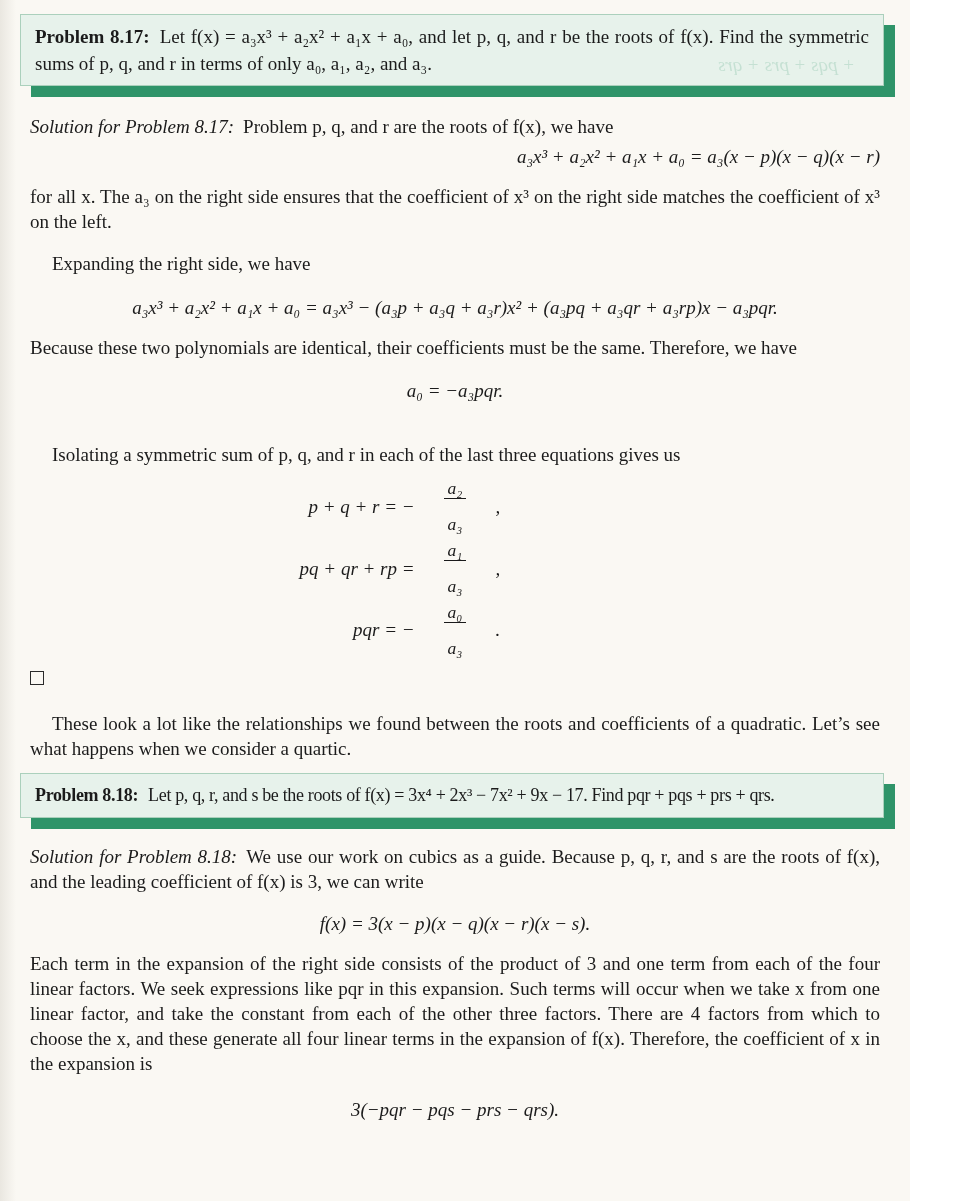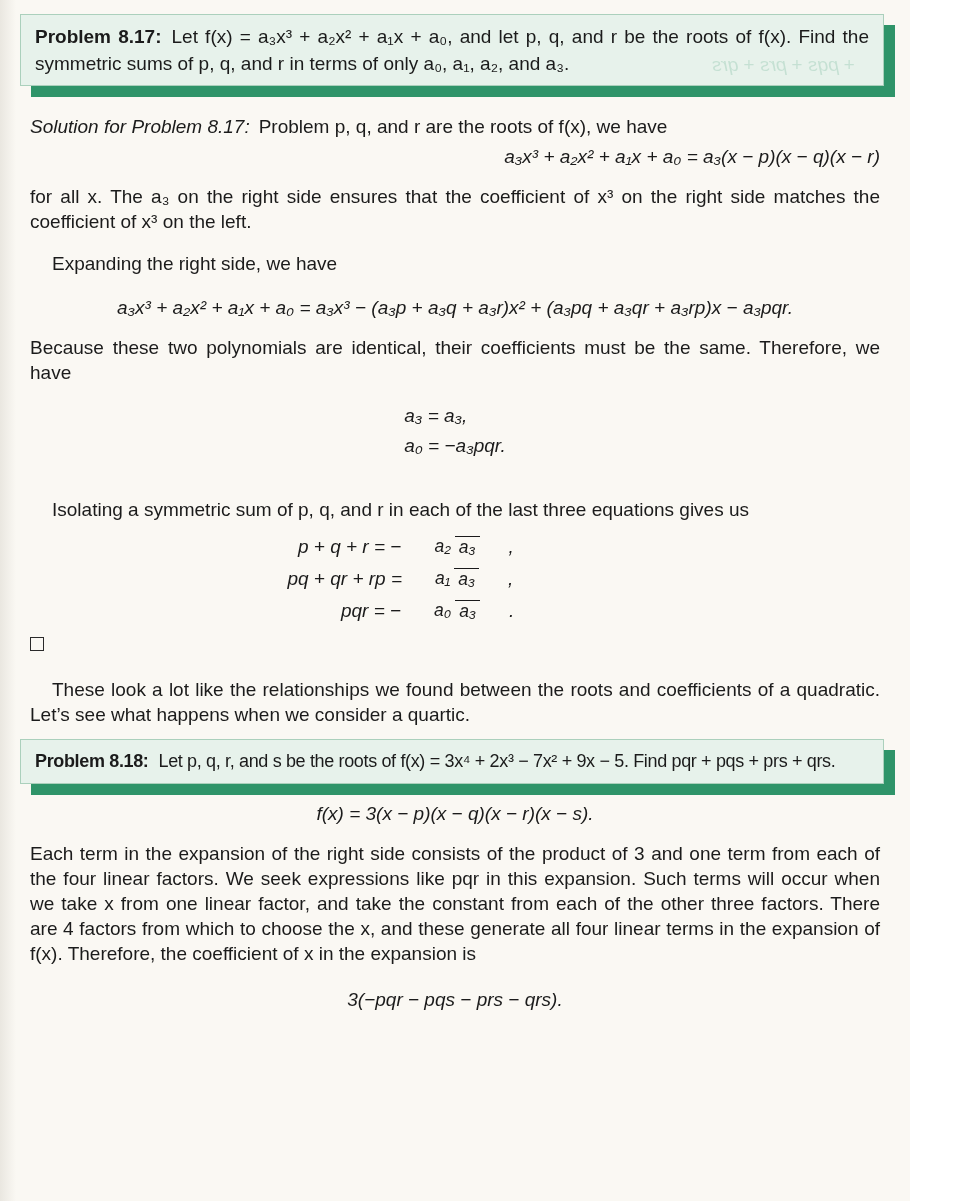--- a/index.html
+++ b/index.html
@@ -3,21 +3,21 @@
 <meta charset="utf-8">
 <style>
   :root{
     --page-bg:#faf8f3; --text:#1b1b1b;
     --box-bg:#e7f2eb; --box-border:#abd0bc; --box-shadow:#2f9469;
   }
   html,body{margin:0;padding:0;}
   .page{
     width:910px;height:1201px;position:relative;overflow:hidden;
     background:var(--page-bg);color:var(--text);
-    font-family:Liberation Sans, sans-serif;
+    font-family:Liberation Serif, serif;
     font-size:19px;line-height:25px;
   }
   .page::before{
     content:"";position:absolute;left:0;top:0;bottom:0;width:16px;
     background:linear-gradient(90deg,rgba(90,80,60,0.10),rgba(90,80,60,0));
     pointer-events:none;
   }
   .pbox{
     position:relative;margin:14px 26px 0 20px;
     background:var(--box-bg);border:1px solid var(--box-border);
@@ -37,23 +37,23 @@
   .eq{margin:19px 30px 0;text-align:center;font-style:italic;}
   .eqlines{margin:16px 30px 0;text-align:center;}
   .eqlines .inner{display:inline-block;text-align:left;font-style:italic;line-height:30px;}
   .fracblock{margin:12px 30px 0;}
   .feq{
     display:grid;grid-template-columns:1fr auto 1fr;align-items:center;
     font-style:italic;margin-top:7px;gap:29px;
   }
   .feq .lhs{justify-self:end;}
   .feq .tail{justify-self:start;}
-  .frac{display:inline-flex;align-items:center;line-height:1.05;font-size:17.5px;}
+  .frac{display:inline-flex;flex-direction:column;align-items:center;line-height:1.05;font-size:17.5px;}
   .frac .num{padding:0 4px 1px;}
-  .frac .den{border-top:1.4px solid #1a1a1a;padding:1px 4px 0;}
+  .frac .den{border-top:1.4px solid #1a1a1a;padding:16px 4px 0;}
   .qed{
     display:block;width:12px;height:12px;border:1.5px solid #2a2a2a;
     margin:14px 0 0 30px;background:transparent;
   }
 </style>
 </head>
 <body>
 
 <div class="page">
 
@@ -71,21 +71,20 @@
   <p class="para">for all x. The a₃ on the right side ensures that the coefficient of x³ on the right side matches the coefficient of x³ on the left.</p>
 
   <p class="para indent" style="margin-top:17px;">Expanding the right side, we have</p>
 
   <div class="eq">a₃x³ + a₂x² + a₁x + a₀ = a₃x³ − (a₃p + a₃q + a₃r)x² + (a₃pq + a₃qr + a₃rp)x − a₃pqr.</div>
 
   <p class="para">Because these two polynomials are identical, their coefficients must be the same. Therefore, we have</p>
 
   <div class="eqlines">
     <div class="inner">
-      <div>a₃ = a₃,</div>
       <div>a₀ = −a₃pqr.</div>
     </div>
   </div>
 
   <p class="para indent" style="margin-top:36px;">Isolating a symmetric sum of p, q, and r in each of the last three equations gives us</p>
 
   <div class="fracblock">
     <div class="feq">
       <span class="lhs">p + q + r = −</span>
       <span class="frac">
@@ -110,23 +109,26 @@
         </span>
       <span class="tail">.</span>
     </div>
   </div>
 
   <span class="qed"></span>
 
   <p class="para indent" style="margin-top:26px;">These look a lot like the relationships we found between the roots and coefficients of a quadratic. Let’s see what happens when we consider a quartic.</p>
 
   <div class="pbox pbox-oneline" style="margin-top:12px;">
-    <span class="plabel">Problem 8.18:</span><span>Let p, q, r, and s be the roots of f(x) = 3x⁴ + 2x³ − 7x² + 9x − 5. Find pqr + pqs + prs + qrs.</span>
+    <span class="plabel">Problem 8.18:</span><span>Let p, q, r, and s be the roots of f(x) = 3x⁴ + 2x³ − 7x² + 9x − 17. Find pqr + pqs + prs + qrs.</span>
   </div>
 
+  <p class="para" style="margin-top:26px;">
+    <span class="sol-label">Solution for Problem 8.18:</span><span>We use our work on cubics as a guide. Because p, q, r, and s are the roots of f(x), and the leading coefficient of f(x) is 3, we can write</span>
+  </p>
 
   <div class="eq" style="margin-top:17px;text-align:center;">f(x) = 3(x − p)(x − q)(x − r)(x − s).</div>
 
   <p class="para">Each term in the expansion of the right side consists of the product of 3 and one term from each of the four linear factors. We seek expressions like pqr in this expansion. Such terms will occur when we take x from one linear factor, and take the constant from each of the other three factors. There are 4 factors from which to choose the x, and these generate all four linear terms in the expansion of f(x). Therefore, the coefficient of x in the expansion is</p>
 
   <div class="eq" style="margin-top:21px;">3(−pqr − pqs − prs − qrs).</div>
 
 </div>
 
 </body></html>

